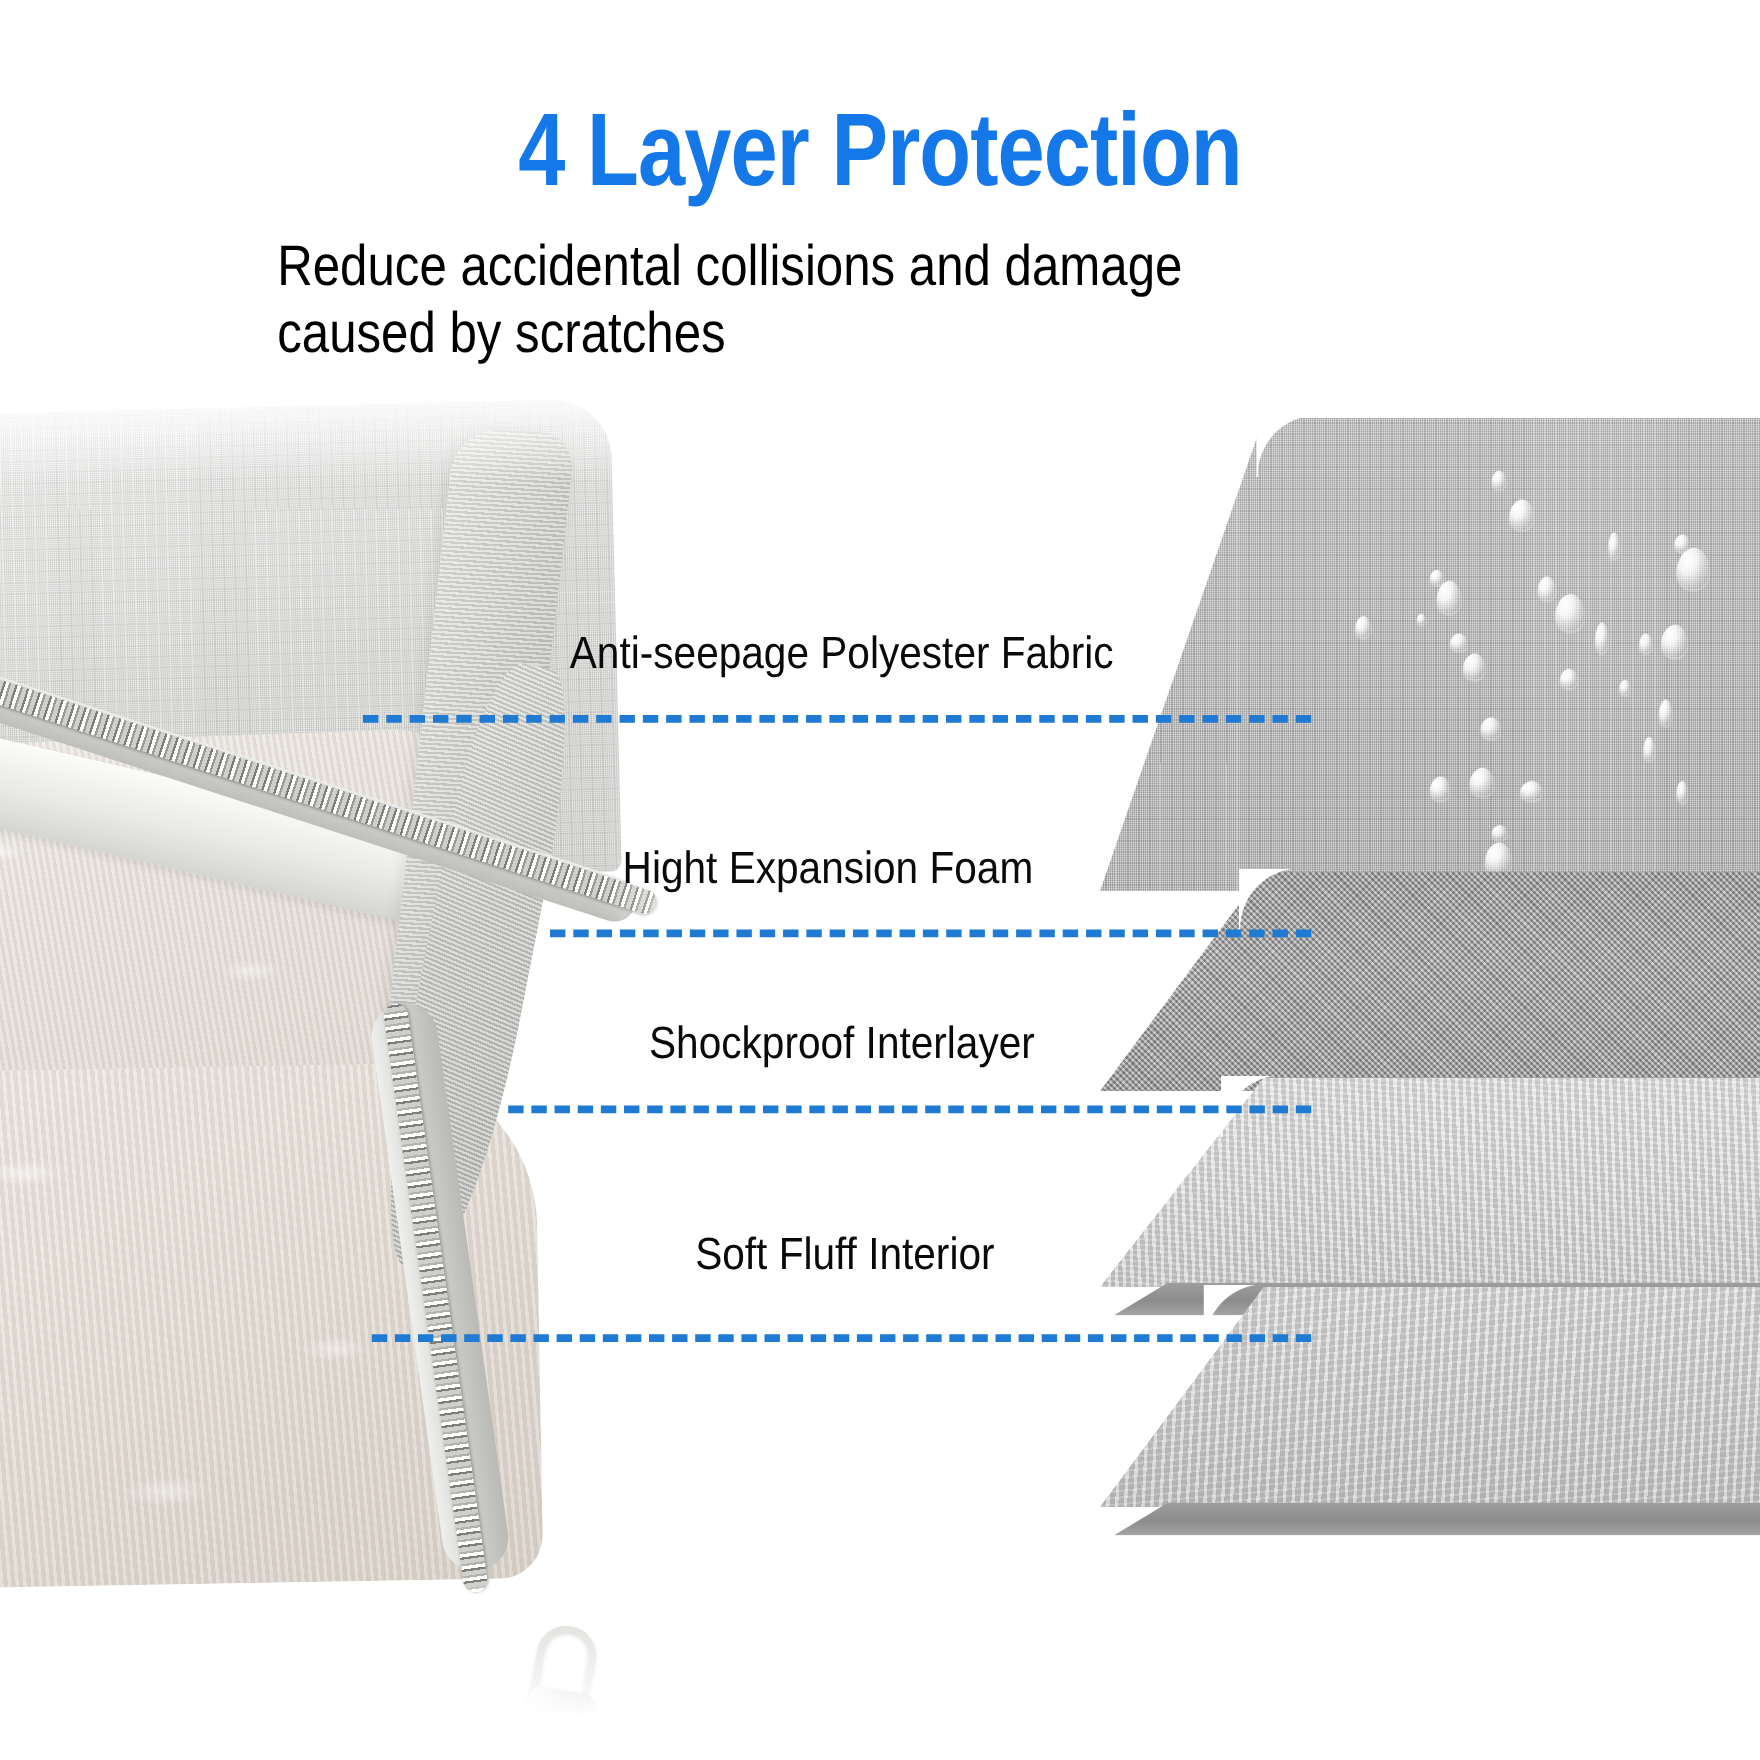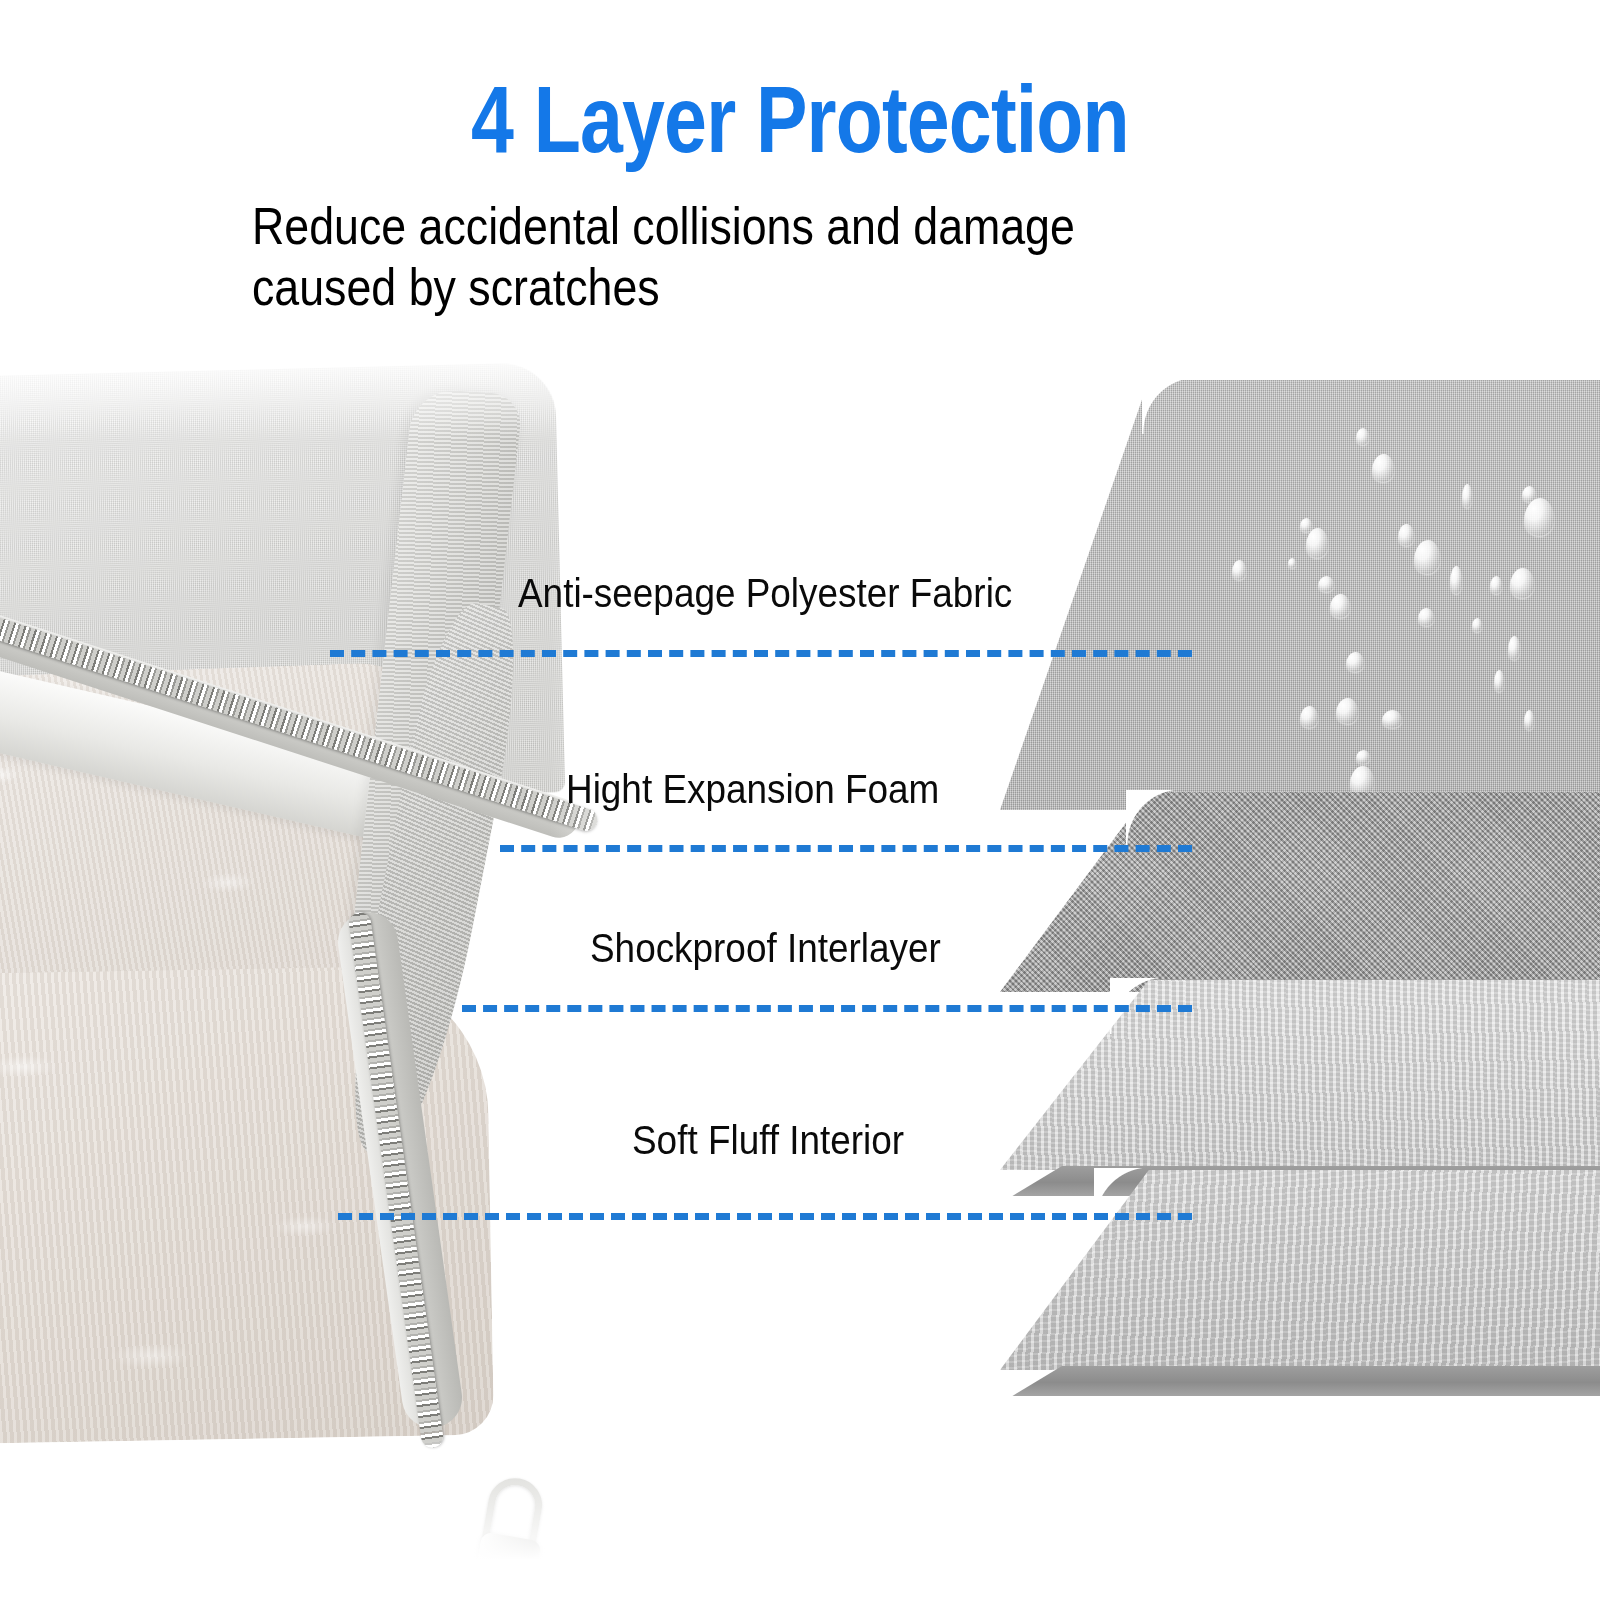--- a/index.html
+++ b/index.html
@@ -5,21 +5,21 @@
   * { margin:0; padding:0; box-sizing:border-box; }
   html,body { width:1600px; height:1600px; }
   body {
     background:#ffffff;
     font-family:"Liberation Sans", sans-serif;
     position:relative;
     overflow:hidden;
   }
 
   
-  #header { position:absolute; left:0; top:0; width:1600px; height:360px; }
+  #header { position:absolute; left:0; top:16px; width:1600px; height:360px; }
 
   #title {
     position:absolute; left:0; top:72px; width:1600px;
     text-align:center;
     font-size:94px;
     font-weight:bold;
     line-height:1.02;
     letter-spacing:-1px;
     transform:scaleX(0.82);
     transform-origin:center top;

